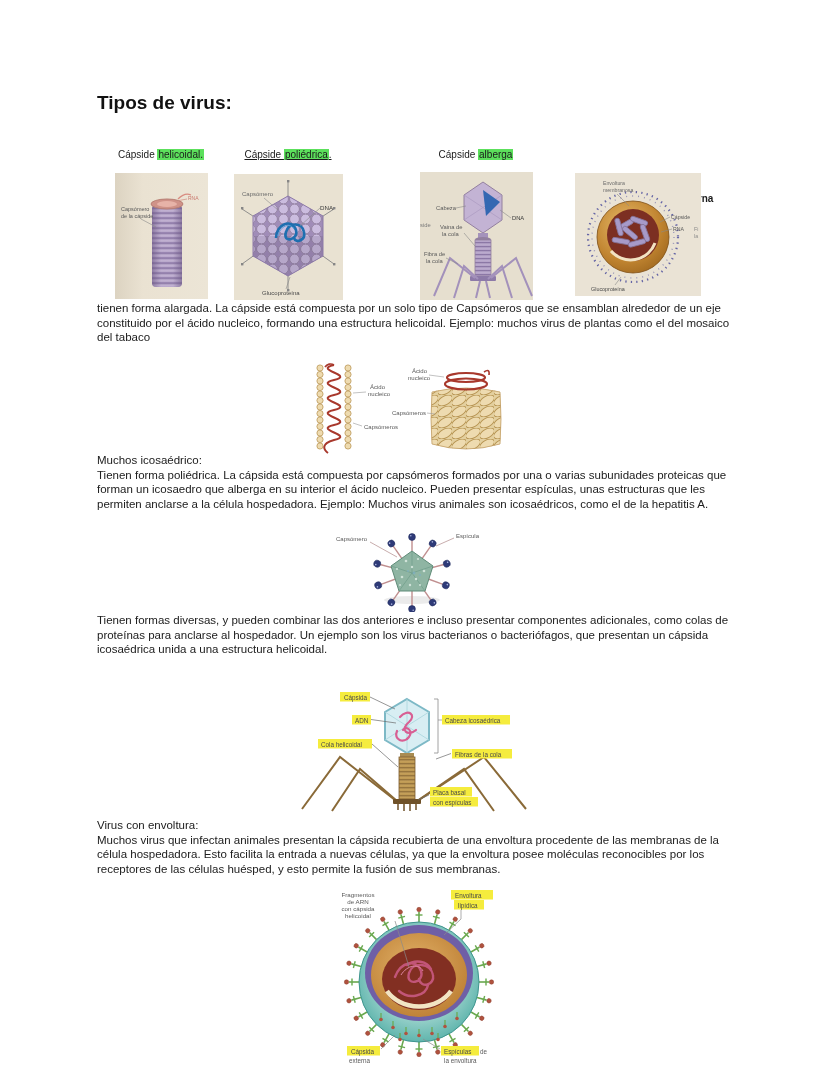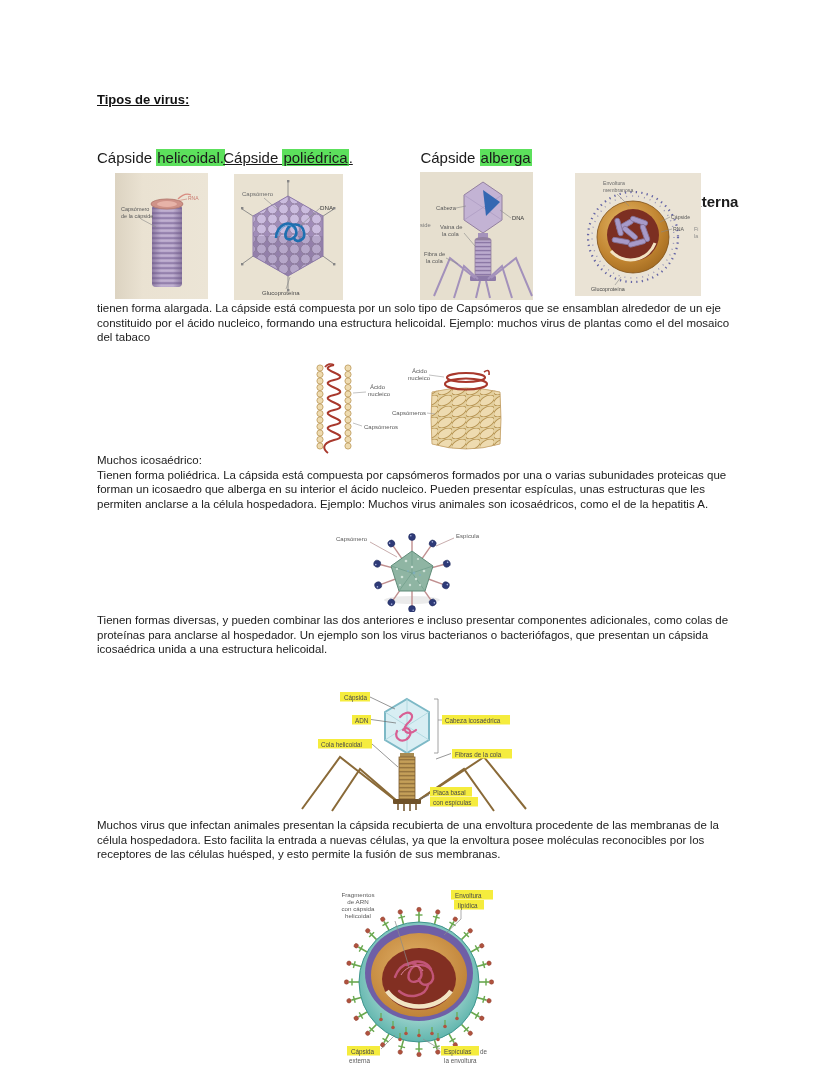--- a/index.html
+++ b/index.html
@@ -1,22 +1,22 @@
 <!DOCTYPE html>
 <html><head>
 <meta charset="utf-8">
 <style>
   html,body{margin:0;padding:0;background:#ffffff;}
   .page{position:relative;width:828px;height:1071px;background:#fff;overflow:hidden;
         font-family:"Liberation Sans",sans-serif;color:#202020;}
   .abs{position:absolute;}
-  .title{left:97px;top:92px;font-size:13px;font-weight:bold;color:#111;text-decoration:underline;}
+  .title{left:97px;top:92px;font-size:19px;font-weight:bold;color:#111;}
   .bodytext{font-size:11.5px;line-height:14.6px;}
   .intro{left:97px;top:116px;width:650px;}
-  .cap{position:absolute;top:149px;width:180px;text-align:center;font-size:15px;color:#1a1a1a;}
+  .cap{position:absolute;top:149px;width:180px;text-align:center;font-size:10px;color:#1a1a1a;}
   .hl{background:#5ce05c;padding:0 1px;}
   .post-bold{font-weight:bold;}
   .photo{position:absolute;}
   .section{left:97px;width:650px;}
   svg{display:block;font-family:"Liberation Sans",sans-serif;}
   .yl{fill:#f5ec3d;}
 </style>
 </head>
 <body>
 
@@ -367,20 +367,21 @@
       <line x1="151" y1="66.5" x2="136" y2="72" stroke="#6a6a6a" stroke-width="0.7"></line>
       <rect class="yl" x="130" y="100" width="42" height="9.5"></rect>
       <text x="133" y="107.5" font-size="6.3" fill="#4a4a4a">Placa basal</text>
       <rect class="yl" x="130" y="110" width="48" height="9.5"></rect>
       <text x="133" y="117.5" font-size="6.3" fill="#4a4a4a">con espículas</text>
       <line x1="129" y1="108" x2="118" y2="113" stroke="#6a6a6a" stroke-width="0.7"></line>
     </svg>
   </div>
 
   <div class="abs bodytext section" style="top:818px;">
+    <div>Virus con envoltura:</div>
     <div>Muchos virus que infectan animales presentan la cápsida recubierta de una envoltura procedente de las membranas de la célula hospedadora. Esto facilita la entrada a nuevas células, ya que la envoltura posee moléculas reconocibles por los receptores de las células huésped, y esto permite la fusión de sus membranas.</div>
   </div>
 
   <div class="abs" style="left:303px;top:887px;">
     <svg width="237" height="182" viewBox="0 0 237 182">
       <defs>
         <radialGradient id="H_teal" cx="0.5" cy="0.45" r="0.75">
             <stop offset="0.3" stop-color="#bfe4de"></stop>
             <stop offset="0.75" stop-color="#5cb3ab"></stop>
             <stop offset="1" stop-color="#2f8c86"></stop>

